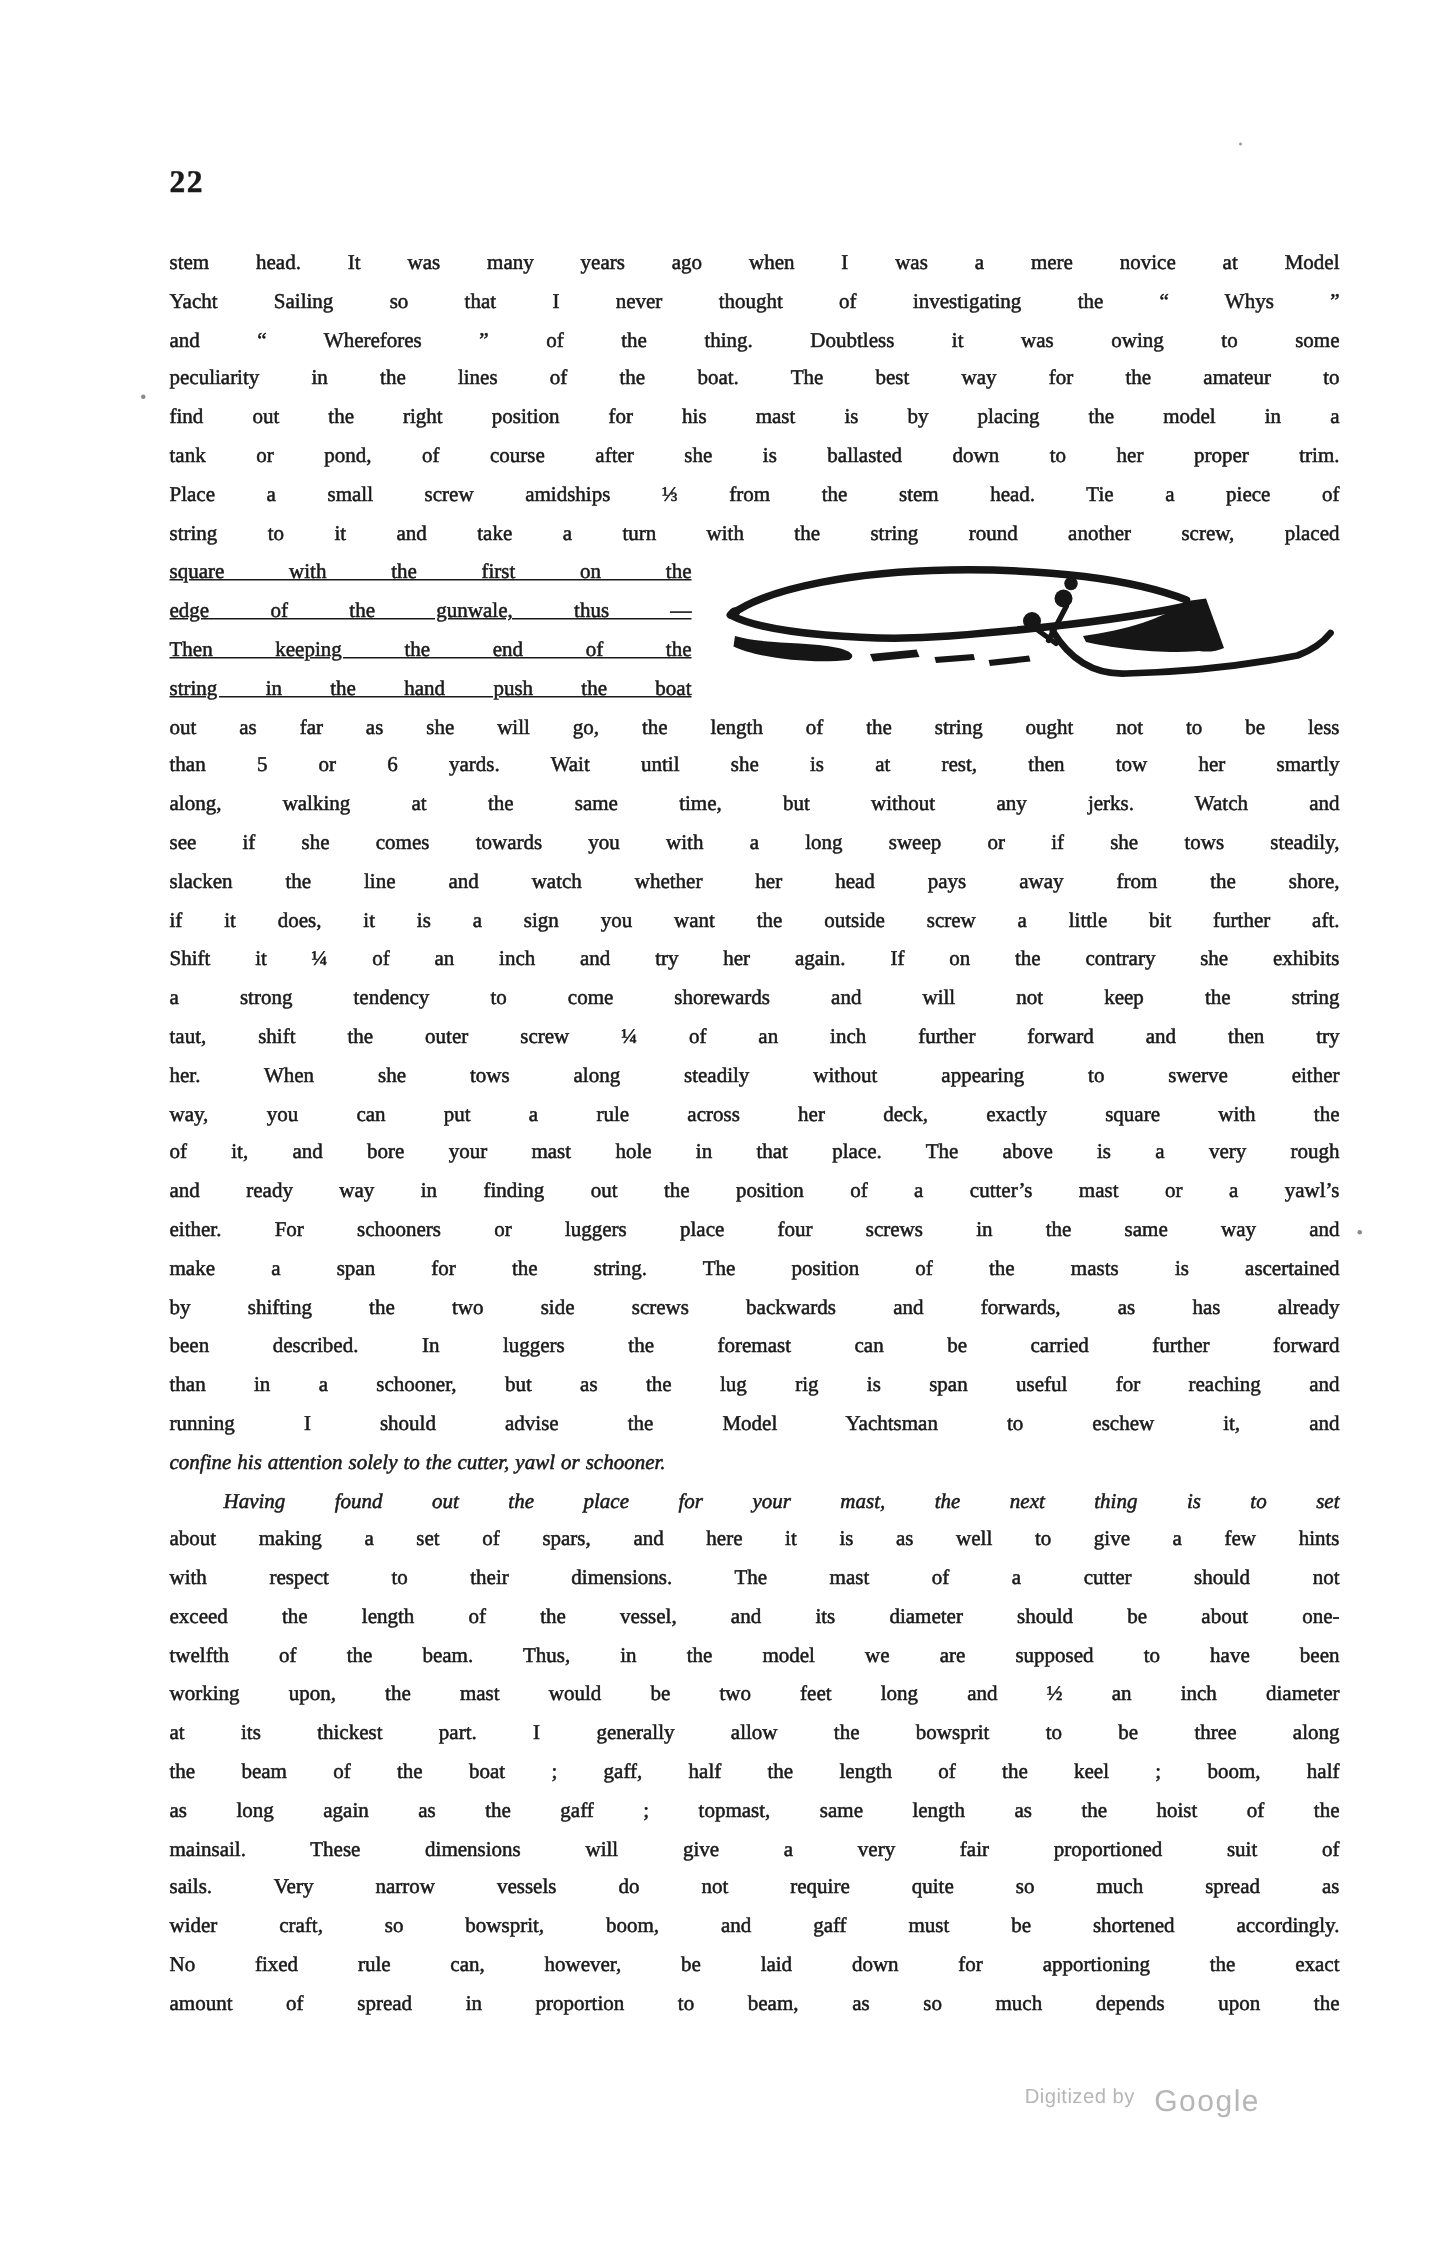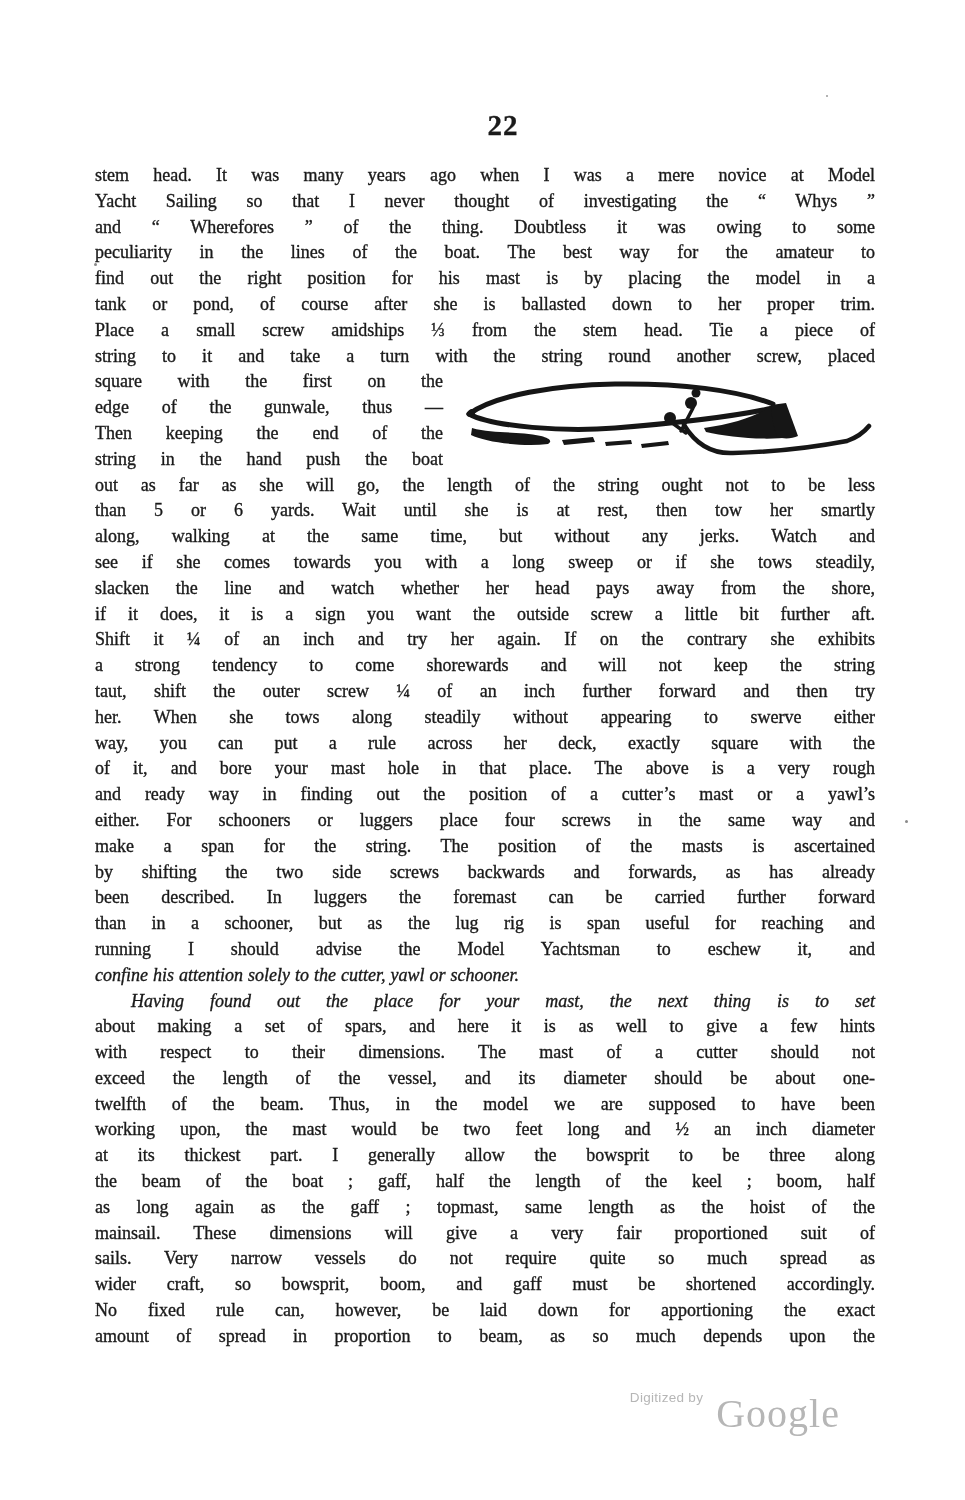--- a/index.html
+++ b/index.html
@@ -16,47 +16,48 @@
     background: var(--paper);
     overflow: hidden;
     font-family: "Liberation Serif", "DejaVu Serif", serif;
     color: var(--ink);
   }
   .page-number {
     position: absolute;
     top: 109px;
     left: 113px;
     width: 780px;
-    text-align: center;
-    font-size: 29px;
+    text-align: left;
+    font-size: 21px;
     font-weight: bold;
     letter-spacing: 1px;
     -webkit-text-stroke: 0.3px currentColor;
   }
   .text-block {
     position: absolute;
-    left: 95px;
+    left: 113px;
     top: 163px;
     width: 780px;
-    font-size: 18px;
+    font-size: 14px;
     line-height: 25.8px;
     -webkit-text-stroke: 0.35px currentColor;
     word-spacing: 0.5px;
   }
   .line {
     text-align: justify;
     text-align-last: justify;
     white-space: normal;
   }
   .line.no-justify { text-align-last: left; font-style: italic; }
   .line.indent { text-indent: 36px; font-style: italic; }
   .wrap-row {
     display: flex;
-    align-items: center;
+    align-items: flex-end;
     height: 103.2px;
+    text-decoration: underline;
   }
   .narrow-col { width: 348px; }
   .illus-box {
     width: 410px;
     margin-left: 22px;
     margin-top: 14px;
     flex: none;
   }
   .footer {
     position: absolute;
@@ -68,22 +69,22 @@
     align-items: flex-start;
     gap: 13px;
   }
   .digitized {
     font-family: "Liberation Sans", "DejaVu Sans", sans-serif;
     font-size: 13.5px;
     color: var(--watermark);
     letter-spacing: 0.3px;
   }
   .google-logo {
-    font-family: Liberation Serif, serif;
-    font-size: 40px;
+    font-family: Liberation Sans, sans-serif;
+    font-size: 20px;
     color: var(--watermark);
     letter-spacing: 1px;
   }
   .speck {
     position: absolute;
     background: #8a8a8a;
     border-radius: 50%;
   }
   .speck.s1 { left: 94px;  top: 263px; width: 3px; height: 3px; }
   .speck.s2 { left: 905px; top: 820px; width: 3px; height: 3px; }

